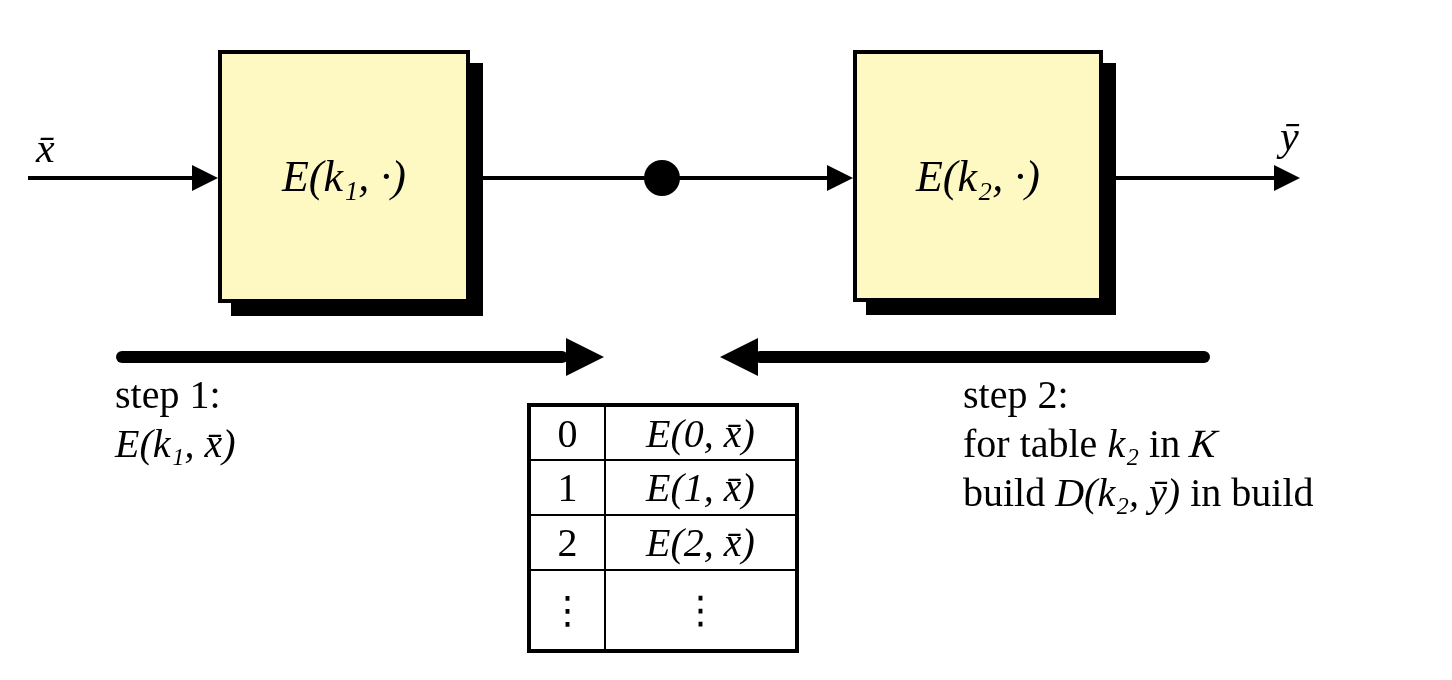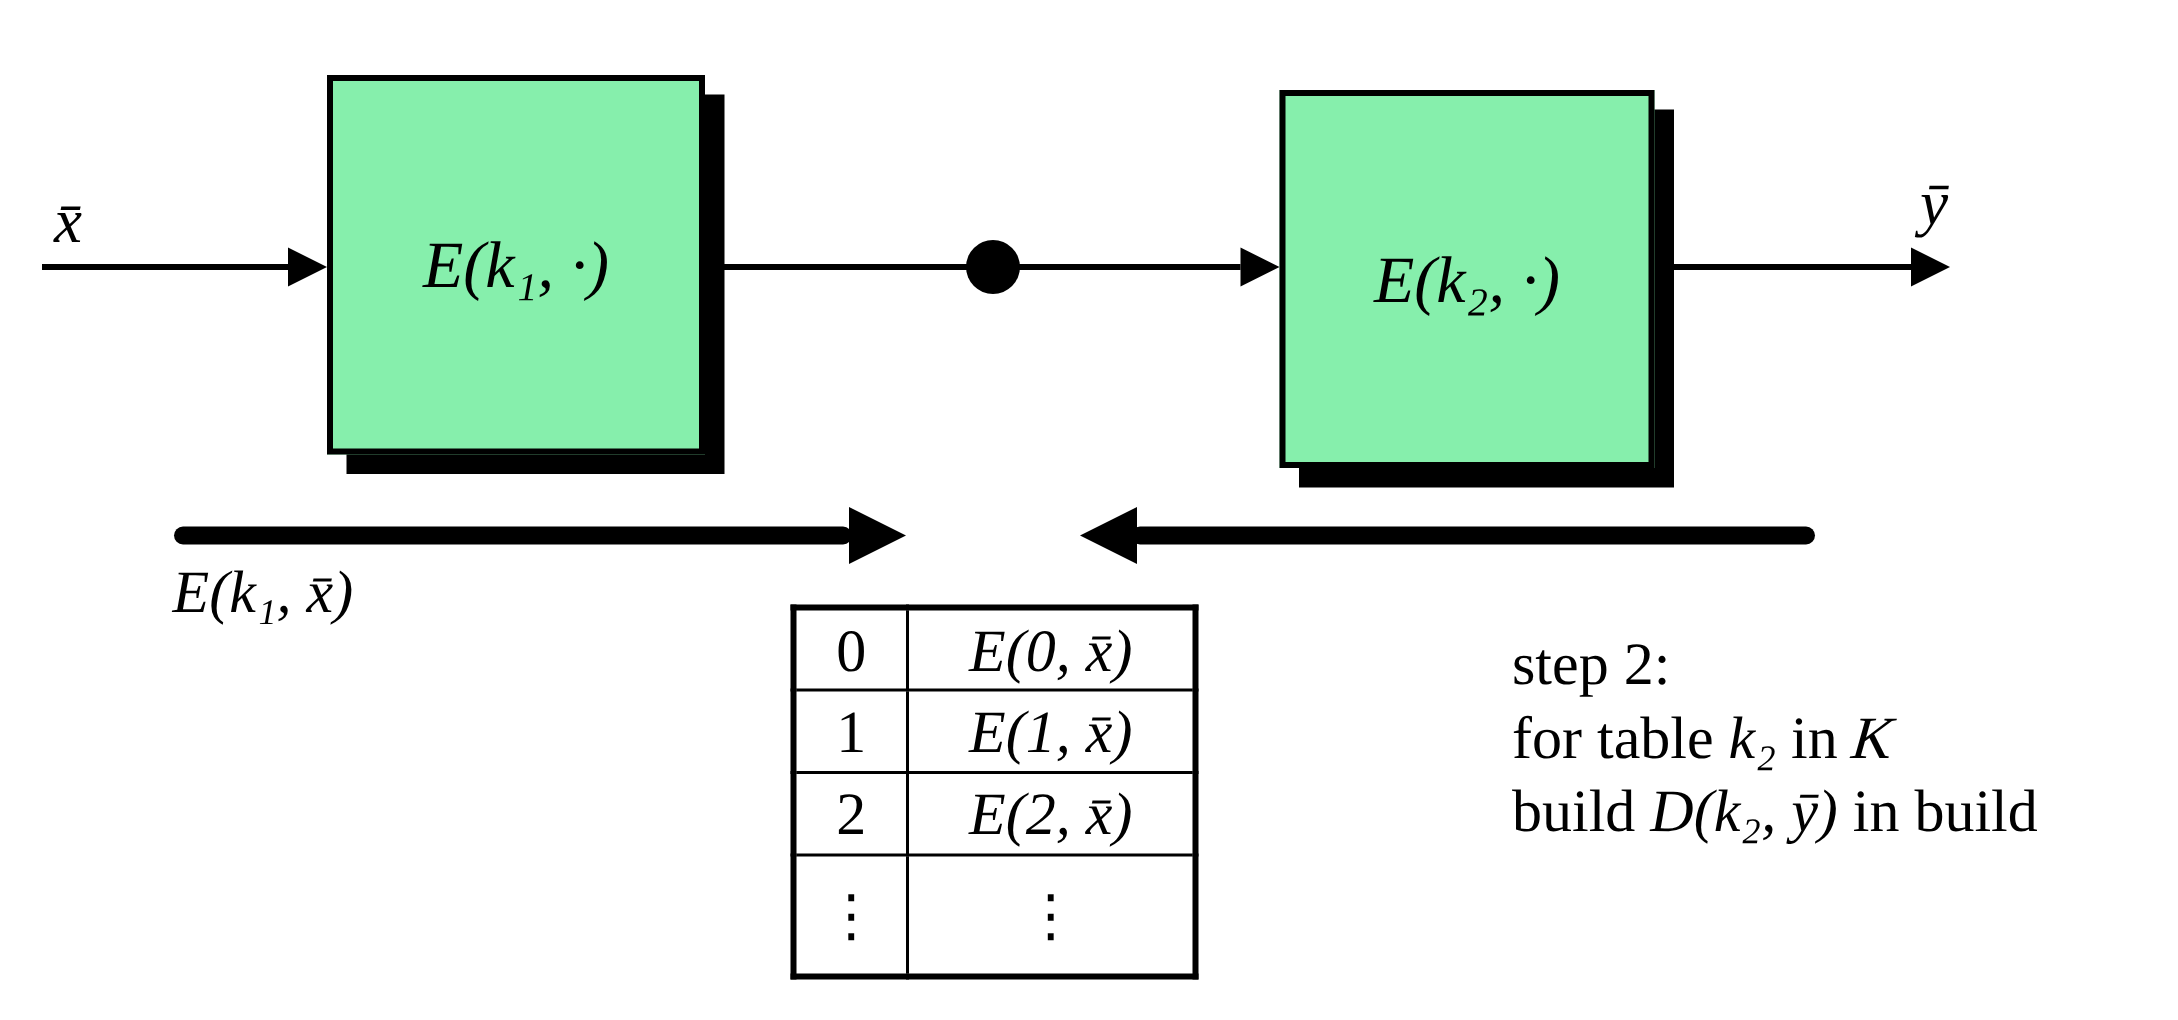--- a/index.html
+++ b/index.html
@@ -18,21 +18,21 @@
     border-top:13px solid transparent;border-bottom:13px solid transparent;
     border-left:26px solid #000;}
   
   .thickline{position:absolute;height:12px;background:#000;border-radius:6px;}
   .tri-r.big{border-top:19px solid transparent;border-bottom:19px solid transparent;
     border-left:38px solid #000;}
   .tri-l.big{position:absolute;width:0;height:0;
     border-top:19px solid transparent;border-bottom:19px solid transparent;
     border-right:38px solid #000;}
   
-  .box{position:absolute;box-sizing:border-box;background:#86efac;
+  .box{position:absolute;box-sizing:border-box;background:#fef9c3;
     border:4px solid #000;box-shadow:13px 13px 0 0 #000;
     display:flex;align-items:center;justify-content:center;}
   .boxlabel{font-size:44px;}
   
   .dot{position:absolute;width:36px;height:36px;border-radius:50%;background:#000;}
   
   .textblock{position:absolute;font-size:40px;line-height:49px;white-space:nowrap;}
   
   table.lookup{position:absolute;border-collapse:collapse;background:#fff;
     border:4px solid #000;table-layout:fixed;}
@@ -54,35 +54,36 @@
   <div class="tri-r" style="left:192px;top:165px;"></div>
 
   <div class="box" style="left:218px;top:50px;width:252px;height:253px;">
     <span class="boxlabel m">E(k₁, ·)</span>
   </div>
 
   <div class="hline" style="left:470px;top:176px;width:357px;"></div>
   <div class="dot" style="left:644px;top:160px;"></div>
   <div class="tri-r" style="left:827px;top:165px;"></div>
 
-  <div class="box" style="left:853px;top:60px;width:250px;height:252px;">
+  <div class="box" style="left:853px;top:50px;width:250px;height:252px;">
     <span class="boxlabel m">E(k₂, ·)</span>
   </div>
 
   <div class="hline" style="left:1110px;top:176px;width:164px;"></div>
   <div class="tri-r" style="left:1274px;top:165px;"></div>
   <span class="flabel m" style="left:1280px;top:112px;">ȳ</span>
 
   <div class="thickline" style="left:116px;top:351px;width:452px;"></div>
   <div class="tri-r big" style="left:566px;top:338px;"></div>
 
   <div class="tri-l big" style="left:720px;top:338px;"></div>
   <div class="thickline" style="left:754px;top:351px;width:456px;"></div>
 
   <div class="textblock" style="left:115px;top:370px;">
+    <div>step 1:</div>
     <div class="m">E(k₁, x̄)</div>
   </div>
 
   <table class="lookup" style="left:527px;top:403px;">
     <tbody>
       <tr class="r">
         <td class="keycol">0</td>
         <td class="valcol m">E(0, x̄)</td>
       </tr>
       <tr class="r">
@@ -93,19 +94,19 @@
         <td class="keycol">2</td>
         <td class="valcol m">E(2, x̄)</td>
       </tr>
       <tr class="dots">
         <td class="keycol">⋮</td>
         <td class="valcol">⋮</td>
       </tr>
     </tbody>
   </table>
 
-  <div class="textblock" style="left:1008px;top:370px;margin-top:48px;">
+  <div class="textblock" style="left:963px;top:370px;">
     <div>step 2:</div>
     <div><span>for table </span><span class="m">k₂</span><span> in </span><span class="cal">K</span></div>
     <div><span>build </span><span class="m">D(k₂, ȳ)</span><span> in build</span></div>
   </div>
 
 </div>
 
 </body></html>

